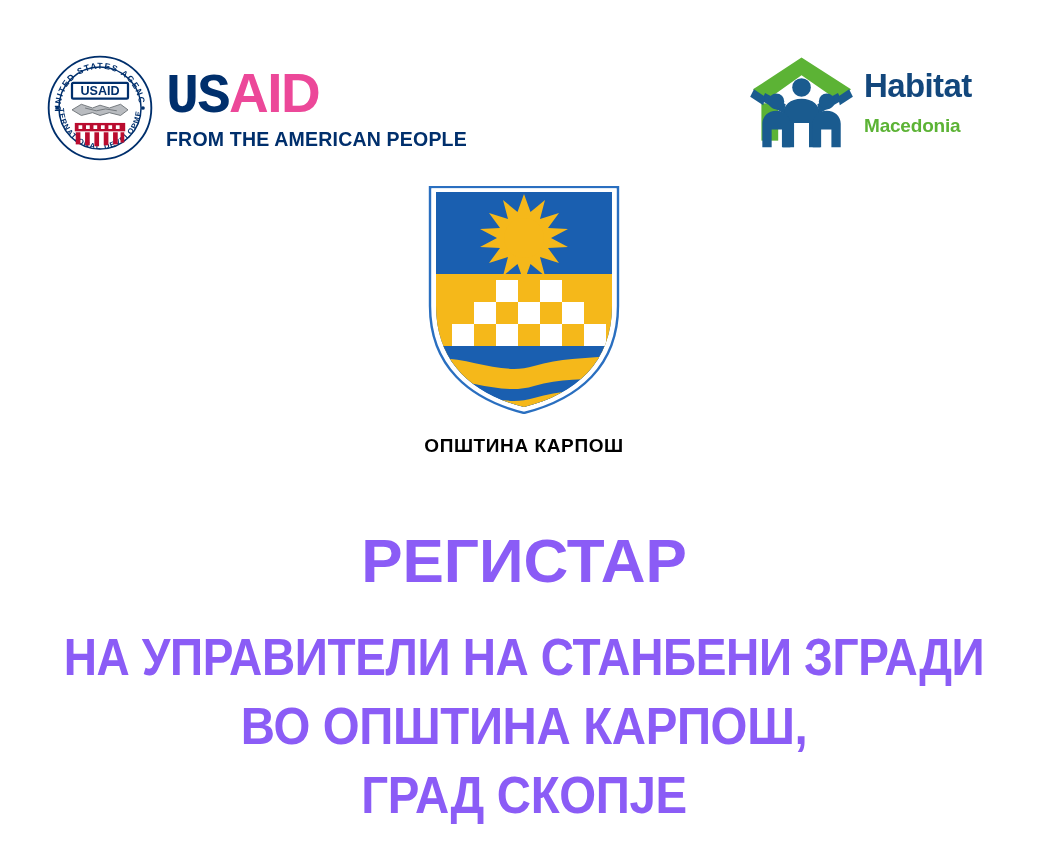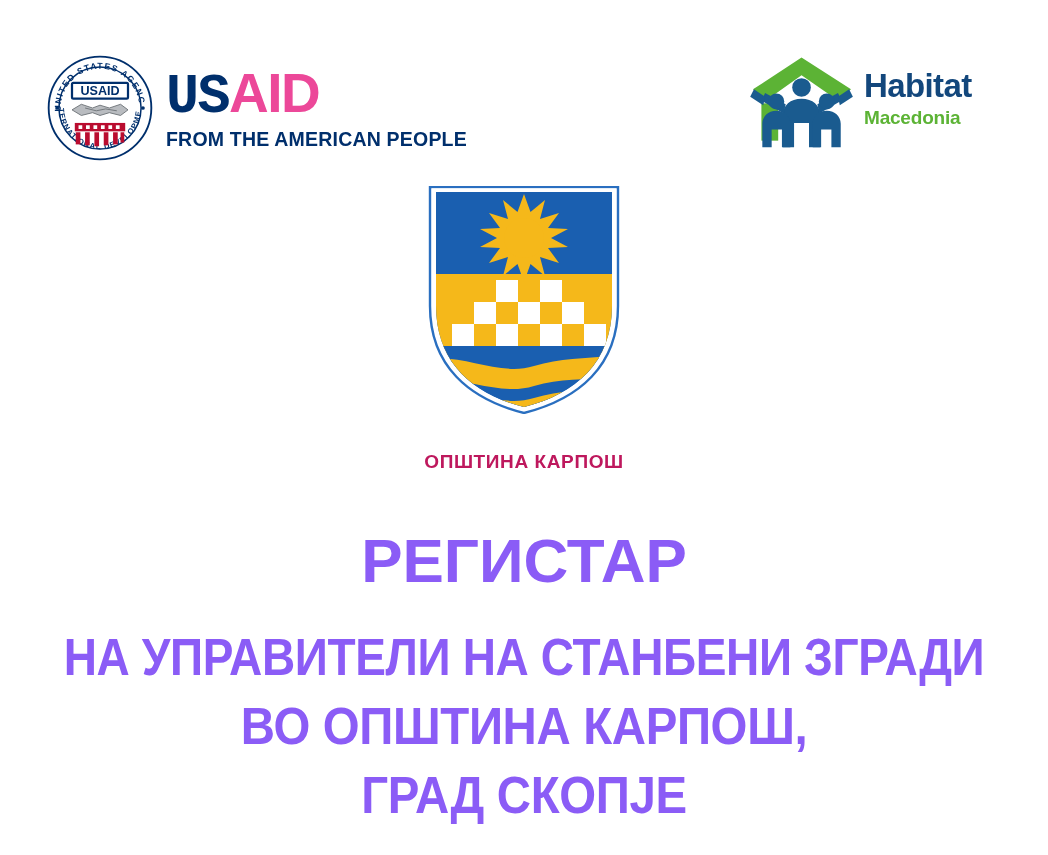--- a/index.html
+++ b/index.html
@@ -99,40 +99,40 @@
     font-size: 11px;
     vertical-align: super;
     font-weight: bold;
   }
   .habitat-country {
     font-family: "Liberation Sans", sans-serif;
     font-weight: bold;
     font-size: 19px;
     color: #5cb335;
     letter-spacing: -0.2px;
-    margin-top: 6px;
+    margin-top: 14px;
     white-space: nowrap;
   }
 
   
   .crest-block {
     position: absolute;
     top: 186px;
     left: 0;
     width: 1048px;
     text-align: center;
   }
   .crest-svg { width: 196px; height: 228px; display: inline-block; }
   .crest-caption {
-    margin-top: 33px;
+    margin-top: 17px;
     font-family: "Liberation Sans", sans-serif;
     font-weight: bold;
     font-size: 19px;
     letter-spacing: 0.6px;
-    color: #be185d;
+    color: #000000;
   }
 
   
   .title-block {
     position: absolute;
     top: 530px;
     left: 0;
     width: 1048px;
     text-align: center;
     color: #8b5cf6;

